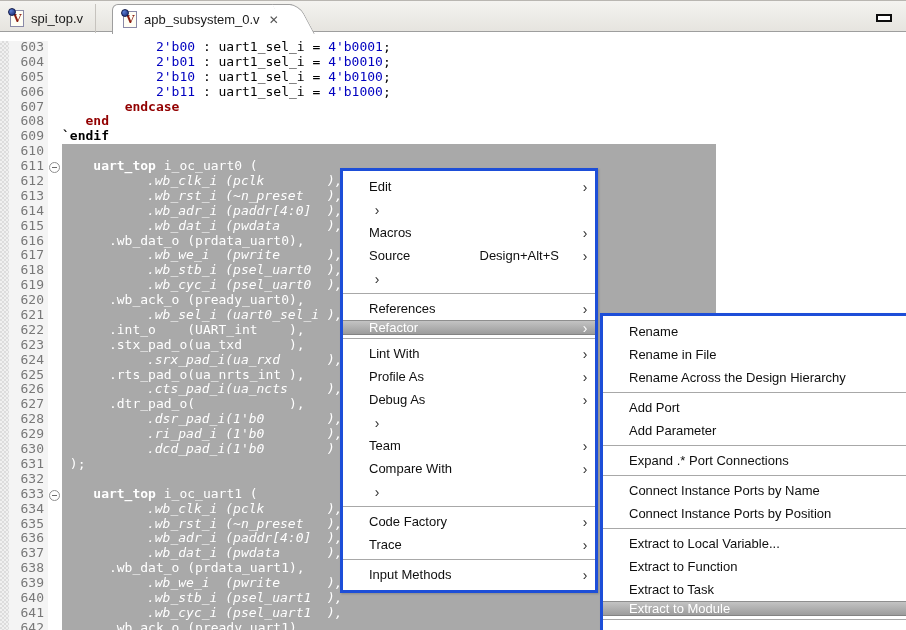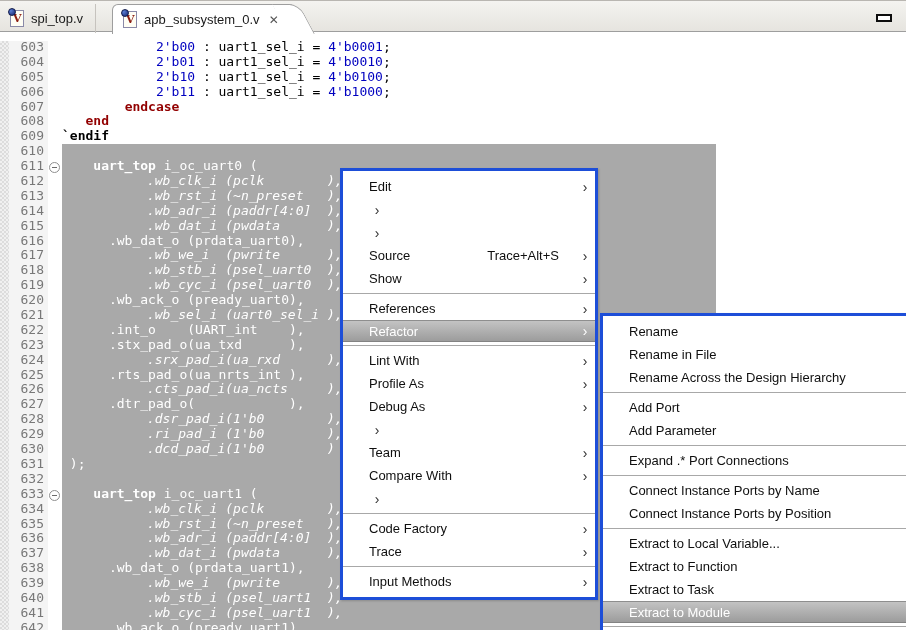--- a/index.html
+++ b/index.html
@@ -50,21 +50,21 @@
        border-radius:50%;background:#fff;z-index:2;}
   .fold-icon::after{content:'';position:absolute;left:2px;top:4px;width:5px;height:1px;background:#6b6b6b;}
   
   .menu{position:absolute;background:#ffffff;border:3px solid #1d4ed8;box-sizing:border-box;
        padding:4px 0;font-size:13px;color:#0f0f0f;box-shadow:1px 1px 2px rgba(0,0,0,0.18);}
   .menu-item{height:23px;display:flex;align-items:center;padding-left:26px;box-sizing:border-box;}
   .menu-item .lbl{flex:1;white-space:nowrap;}
   .menu-item .sc{margin-right:18px;white-space:nowrap;}
   .menu-item .arrow{width:16px;text-align:center;font-size:14px;color:#2e2e2e;margin-right:2px;}
   .menu-item.hl{background:linear-gradient(#c3c3c3,#9c9c9c);color:#ffffff;
-       border-top:1px solid #8e8e8e;border-bottom:1px solid #838383;height:22px;}
+       border-top:1px solid #8e8e8e;border-bottom:1px solid #838383;height:15px;}
   .menu-item.hl .arrow{color:#ffffff;}
   .menu-sep{border-top:1px solid #a8a8a8;margin:3px 0;height:0;}
   .ctx-menu{left:340px;top:168px;width:258px;}
   .sub-menu{left:600px;top:313px;width:312px;min-height:330px;}
 </style>
 </head>
 <body>
 
 <div class="tabbar">
   <div class="tab inactive">
@@ -98,29 +98,29 @@
 
 <div class="menu ctx-menu" id="ctxmenu">
     <div class="menu-item">
       <span class="lbl">Edit</span>
       <span class="arrow">›</span>
     </div>
     <div class="menu-item">
       <span class="arrow">›</span>
     </div>
     <div class="menu-item">
+      <span class="lbl">Macros</span>
       <span class="arrow">›</span>
     </div>
     <div class="menu-item">
       <span class="lbl">Source</span>
-      <span class="sc">Trace+Alt+S</span>
-      <span class="arrow">›</span>
-    </div>
-    <div class="menu-item">
-      <span class="lbl">Show</span>
+      <span class="sc">Design+Alt+S</span>
+      <span class="arrow">›</span>
+    </div>
+    <div class="menu-item">
       <span class="arrow">›</span>
     </div>
     <div class="menu-sep"></div>
     <div class="menu-item">
       <span class="lbl">References</span>
       <span class="arrow">›</span>
     </div>
     <div class="menu-item hl">
       <span class="lbl">Refactor</span>
       <span class="arrow">›</span>

